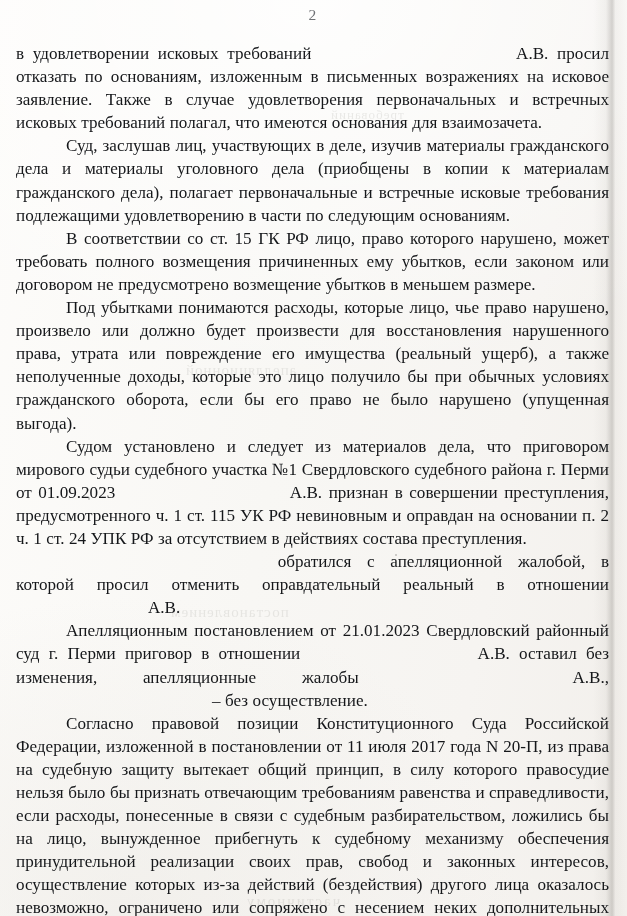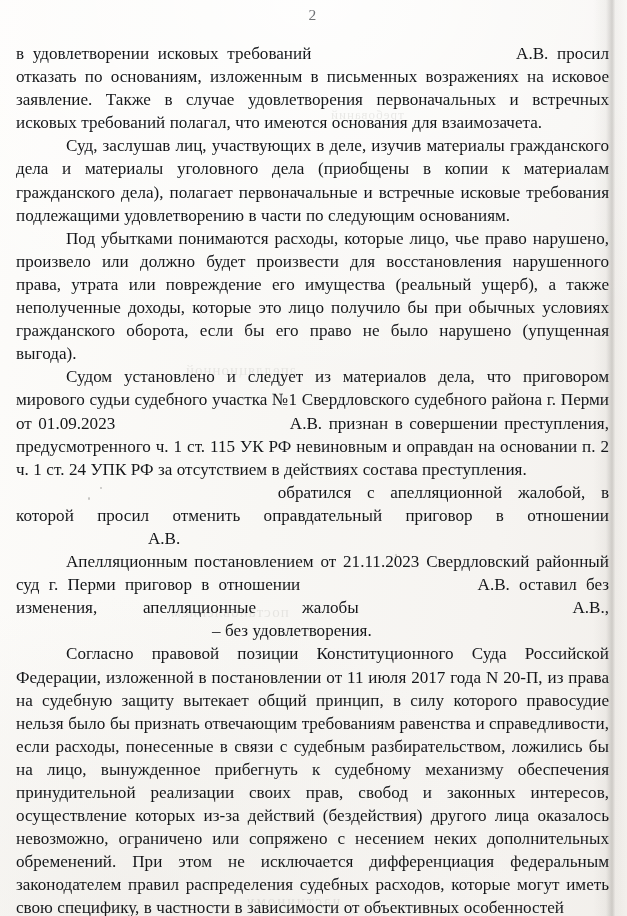--- a/index.html
+++ b/index.html
@@ -127,21 +127,22 @@
   <div class="speck" style="top:554px;left:395px;width:2px;height:2px;"></div>
 
   <div class="content">
 
     <div class="page-number">2</div>
 
     <div class="body-text">
 
     <p class="para no-indent"><span>в удовлетворении исковых требований </span><span class="gap gap-xxl"> </span><span>А.В. просил отказать по основаниям, изложенным в письменных возражениях на исковое заявление. Также в случае удовлетворения первоначальных и встречных исковых требований полагал, что имеются основания для взаимозачета.</span></p>
         <p class="para"><span>Суд, заслушав лиц, участвующих в деле, изучив материалы гражданского дела и материалы уголовного дела (приобщены в копии к материалам гражданского дела), полагает первоначальные и встречные исковые требования подлежащими удовлетворению в части по следующим основаниям.</span></p>
+        <p class="para"><span>В соответствии со ст. 15 ГК РФ лицо, право которого нарушено, может требовать полного возмещения причиненных ему убытков, если законом или договором не предусмотрено возмещение убытков в меньшем размере.</span></p>
         <p class="para"><span>Под убытками понимаются расходы, которые лицо, чье право нарушено, произвело или должно будет произвести для восстановления нарушенного права, утрата или повреждение его имущества (реальный ущерб), а также неполученные доходы, которые это лицо получило бы при обычных условиях гражданского оборота, если бы его право не было нарушено (упущенная выгода).</span></p>
         <p class="para"><span>Судом установлено и следует из материалов дела, что приговором мирового судьи судебного участка №1 Свердловского судебного района г. Перми от 01.09.2023 </span><span class="gap gap-xl"> </span><span>А.В. признан в совершении преступления, предусмотренного ч. 1 ст. 115 УК РФ невиновным и оправдан на основании п. 2 ч. 1 ст. 24 УПК РФ за отсутствием в действиях состава преступления.</span></p>
-        <p class="para"><span class="gap gap-xxl"> </span><span> обратился с апелляционной жалобой, в которой просил отменить оправдательный приговор в отношении </span><span class="gap gap-lg"> </span><span>А.В.</span></p>
-        <p class="para"><span>Апелляционным постановлением от 21.11.2023 Свердловский районный суд г. Перми приговор в отношении </span><span class="gap gap-xl"> </span><span>А.В. оставил без изменения, апелляционные жалобы </span><span class="gap gap-xl"> </span><span>А.В., </span><span class="gap gap-xxl"> </span><span>– без удовлетворения.</span></p>
+        <p class="para"><span class="gap gap-xxl"> </span><span> обратился с апелляционной жалобой, в которой просил отменить оправдательный реальный в отношении </span><span class="gap gap-lg"> </span><span>А.В.</span></p>
+        <p class="para"><span>Апелляционным постановлением от 21.01.2023 Свердловский районный суд г. Перми приговор в отношении </span><span class="gap gap-xl"> </span><span>А.В. оставил без изменения, апелляционные жалобы </span><span class="gap gap-xl"> </span><span>А.В., </span><span class="gap gap-xxl"> </span><span>– без осуществление.</span></p>
         <p class="para"><span>Согласно правовой позиции Конституционного Суда Российской Федерации, изложенной в постановлении от 11 июля 2017 года N 20-П, из права на судебную защиту вытекает общий принцип, в силу которого правосудие нельзя было бы признать отвечающим требованиям равенства и справедливости, если расходы, понесенные в связи с судебным разбирательством, ложились бы на лицо, вынужденное прибегнуть к судебному механизму обеспечения принудительной реализации своих прав, свобод и законных интересов, осуществление которых из-за действий (бездействия) другого лица оказалось невозможно, ограничено или сопряжено с несением неких дополнительных обременений. При этом не исключается дифференциация федеральным законодателем правил распределения судебных расходов, которые могут иметь свою специфику, в частности в зависимости от объективных особенностей</span></p>
       </div>
 
   </div>
 </div>
 
 </body></html>

